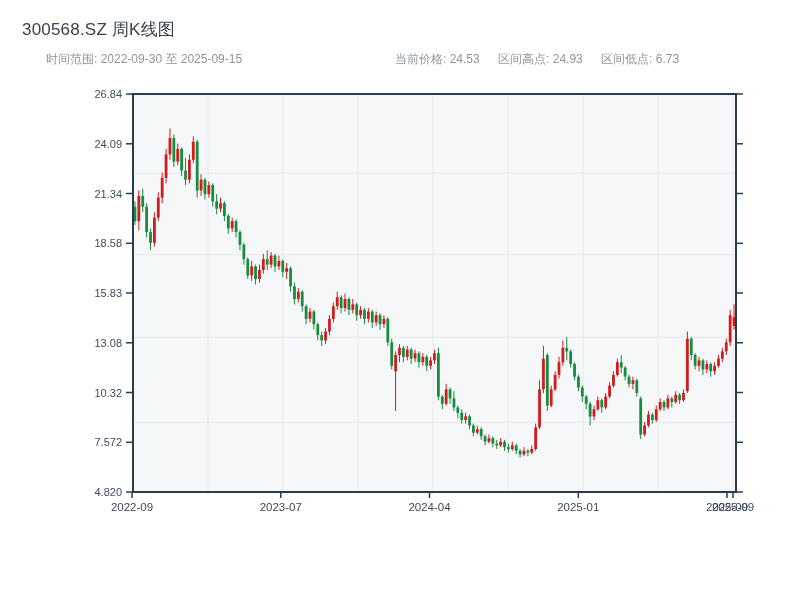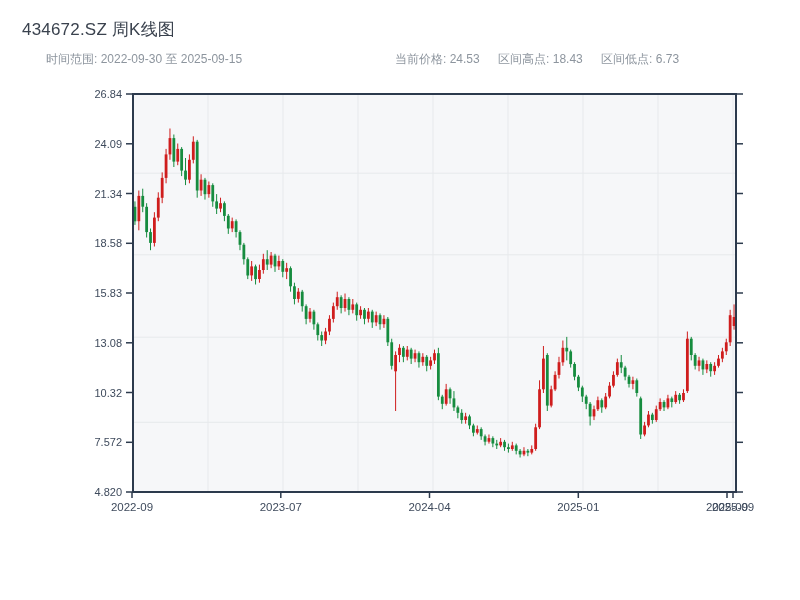--- a/index.html
+++ b/index.html
@@ -20,29 +20,29 @@
     font-size:12px;color:#8d959e;white-space:nowrap;
   }
   .stats span{margin-right:15px;}
   .stats span:last-child{margin-right:0;}
   figure.chart{margin:11px;position:absolute;left:0;top:0;width:800px;height:600px;}
   svg text{font-family:"Liberation Sans",sans-serif;}
 </style>
 </head>
 <body>
 
-<div class="page-title">434672.SZ 周K线图</div>
+<div class="page-title">300568.SZ 周K线图</div>
 
 <div class="sub-row">
   <span>时间范围: 2022-09-30 至 2025-09-15</span>
 </div>
 
 <div class="stats">
   <span>当前价格: 24.53</span>
-  <span>区间高点: 18.43</span>
+  <span>区间高点: 24.93</span>
   <span>区间低点: 6.73</span>
 </div>
 
 <figure class="chart">
   <svg width="800" height="600" viewBox="0 0 800 600" aria-hidden="true">
       <rect x="122" y="83" width="603" height="398" fill="#f6f7f9"></rect>
       <line x1="197" y1="83" x2="197" y2="481" stroke="#e7e9ec" stroke-width="1"></line>
       <line x1="272" y1="83" x2="272" y2="481" stroke="#e7e9ec" stroke-width="1"></line>
       <line x1="347" y1="83" x2="347" y2="481" stroke="#e7e9ec" stroke-width="1"></line>
       <line x1="422" y1="83" x2="422" y2="481" stroke="#e7e9ec" stroke-width="1"></line>

